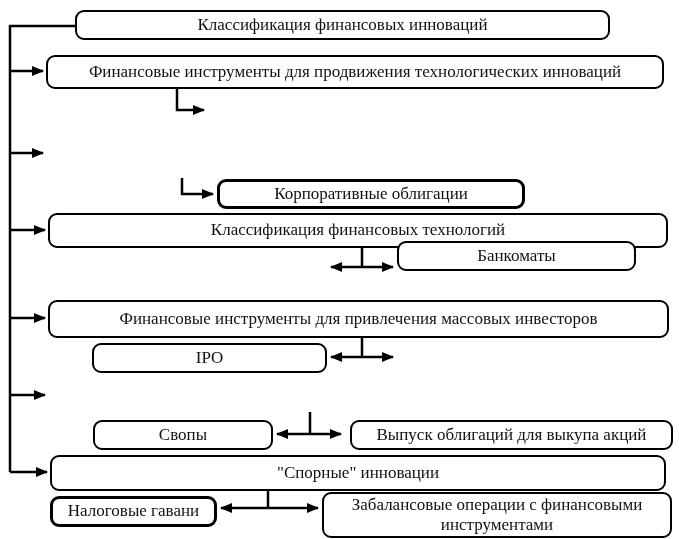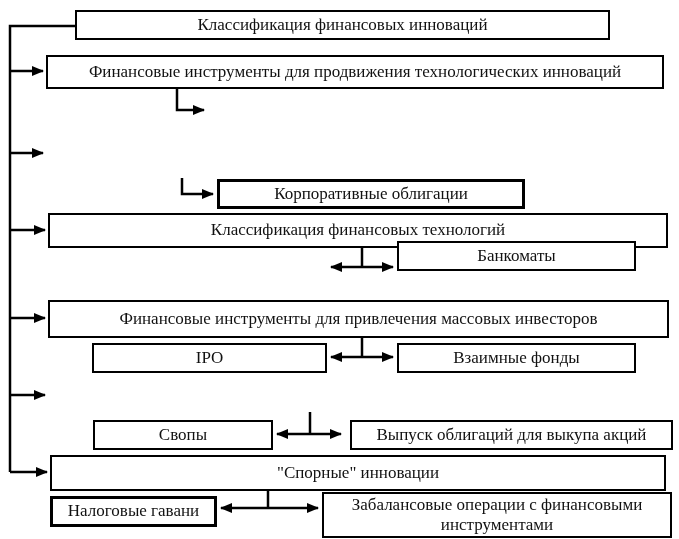--- a/index.html
+++ b/index.html
@@ -8,21 +8,21 @@
     width:679px;height:539px;
     background:#ffffff;
     font-family:"Liberation Serif", serif;
     color:#111111;
     overflow:hidden;
   }
   .connectors{position:absolute;left:0;top:0;width:679px;height:539px;z-index:0;}
   .connectors path{stroke:#000000;stroke-width:2.5;fill:none;}
   .node{
     position:absolute;z-index:1;box-sizing:border-box;
-    background:#ffffff;border:2px solid #000000;border-radius:0;
+    background:#ffffff;border:2px solid #000000;border-radius:9px;
     display:flex;align-items:center;justify-content:center;
     text-align:center;font-size:17px;line-height:1.18;
     white-space:pre-line;padding:0 4px;
   }
   .node.sub{border-width:3px;}
   .node.mid{border-width:2.5px;}
 </style>
 </head>
 <body>
 
@@ -74,21 +74,20 @@
 
   <div class="node" style="left:48px;top:213px;width:620px;height:35px;">Классификация финансовых технологий</div>
 
 
   <div class="node mid" style="left:397px;top:241px;width:239px;height:30px;">Банкоматы</div>
 
   <div class="node" style="left:48px;top:300px;width:621px;height:38px;">Финансовые инструменты для привлечения массовых инвесторов</div>
 
   <div class="node mid" style="left:92px;top:343px;width:235px;height:30px;">IPO</div>
 
-  <div class="node mid" style="left:397px;top:343px;width:239px;height:30px;">Взаимные фонды</div>
 
 
   <div class="node mid" style="left:93px;top:420px;width:180px;height:30px;">Свопы</div>
 
   <div class="node mid" style="left:350px;top:420px;width:323px;height:30px;">Выпуск облигаций для выкупа акций</div>
 
   <div class="node" style="left:50px;top:455px;width:616px;height:36px;">"Спорные" инновации</div>
 
   <div class="node sub" style="left:50px;top:496px;width:167px;height:31px;">Налоговые гавани</div>
 

